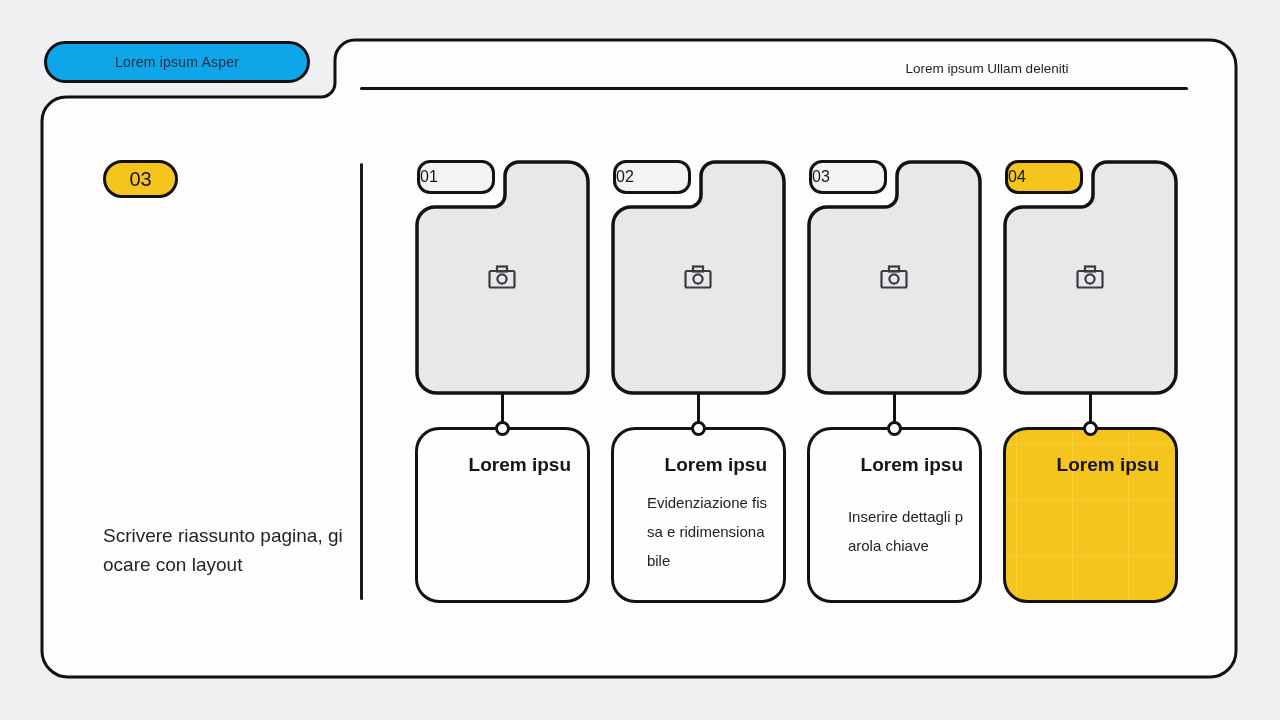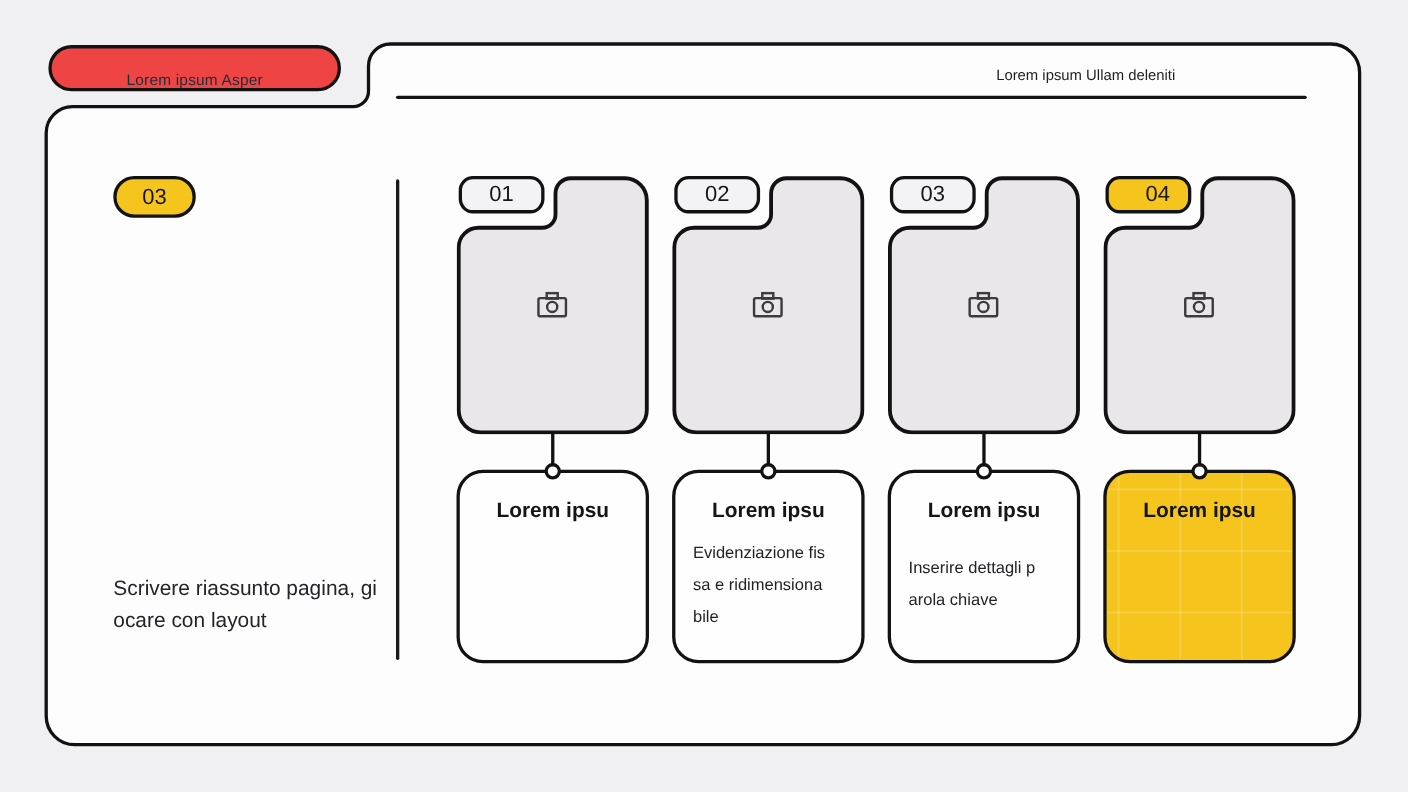--- a/index.html
+++ b/index.html
@@ -12,21 +12,21 @@
   }
   .stage{position:relative;width:1280px;height:720px;}
 
   
   .container-svg{position:absolute;left:40px;top:38px;width:1199px;height:642px;}
 
   
   .blue-tab{
     position:absolute;left:44px;top:41px;width:266px;height:42px;
     box-sizing:border-box;border:3px solid #121212;border-radius:21px;
-    background:#ef4444;display:flex;align-items:flex-end;justify-content:center;
+    background:#0ea5e9;display:flex;align-items:center;justify-content:center;
     font-size:14px;color:#1d2e3e;letter-spacing:.2px;cursor:pointer;
   }
 
   .header-note{
     position:absolute;right:93px;top:61px;width:400px;
     text-align:center;font-size:13.5px;color:#1f1f22;
   }
   .header-rule{
     position:absolute;left:360px;top:87px;width:828px;height:3px;
     background:#141414;border-radius:2px;
@@ -55,39 +55,39 @@
 
   
   .col{position:absolute;top:160px;width:175px;height:443px;}
   .c0{left:415px}.c1{left:611px}.c2{left:807px}.c3{left:1003px}
 
   .card-top-svg{position:absolute;left:0;top:0;width:175px;height:235px;cursor:pointer;}
 
   .tab{
     position:absolute;left:2px;top:0;width:78px;height:34px;
     box-sizing:border-box;border:3px solid #121212;border-radius:13px;
-    background:#F3F2F5;display:flex;align-items:center;justify-content:center;
-    font-size:20px;color:#161616;cursor:pointer;
-  }
-  .tab.hl{background:#F5C51D;padding-left:17px;}
+    background:#F3F2F5;display:flex;align-items:center;justify-content:flex-start;
+    font-size:16px;color:#161616;cursor:pointer;
+  }
+  .tab.hl{background:#F5C51D;}
 
   .cam{position:absolute;left:72px;top:104px;width:30px;height:26px;pointer-events:none;}
 
   .stem{position:absolute;left:86px;top:233px;width:3px;height:38px;background:#121212;}
   .dot{
     position:absolute;left:80px;top:260.5px;width:15px;height:15px;
     box-sizing:border-box;border:3.5px solid #121212;border-radius:50%;
     background:#ffffff;z-index:3;
   }
 
   .lower{
     position:absolute;left:0;top:267px;width:175px;height:176px;
     box-sizing:border-box;border:3.5px solid #121212;border-radius:24px;
     background:#FEFEFE;z-index:2;cursor:pointer;
-    display:flex;flex-direction:column;padding:24px 16px 14px 16px;
+    display:flex;flex-direction:column;padding:24px 16px 14px 16px;align-items:flex-end;
   }
   .lower.hl{
     background:#F5C51D;
     background-image:
       linear-gradient(rgba(255,255,255,.16) 1.5px, transparent 1.5px),
       linear-gradient(90deg, rgba(255,255,255,.16) 1.5px, transparent 1.5px);
     background-size:56px 56px;
     background-position:10px 14px;
   }
   .lower-heading{

